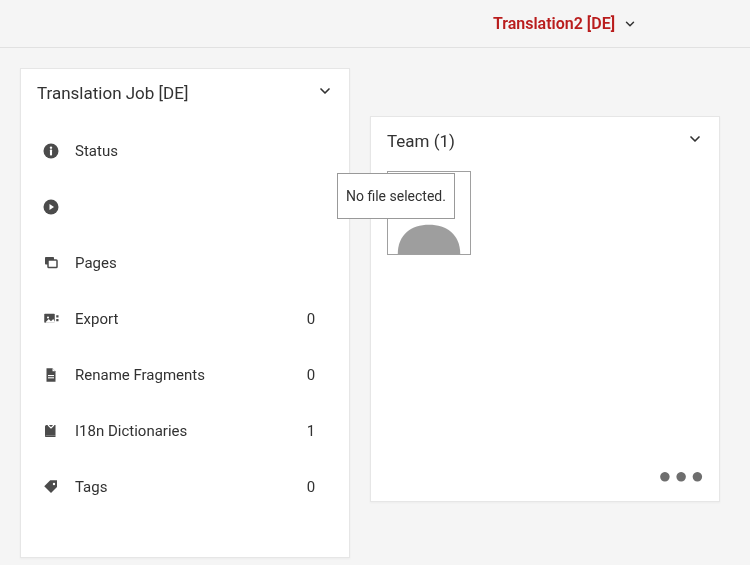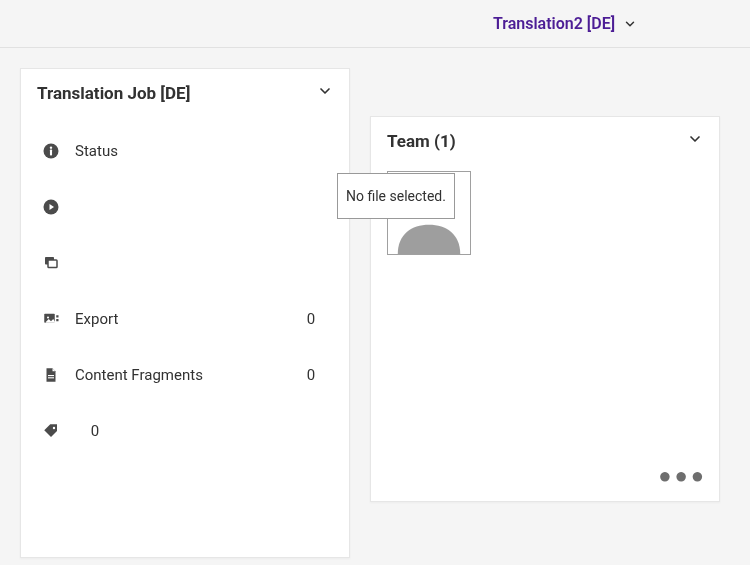--- a/index.html
+++ b/index.html
@@ -20,21 +20,21 @@
   }
   .topbar-inner {
     display: flex;
     align-items: center;
     gap: 8px;
     padding-left: 380px;
   }
   .topbar-title {
     font-size: 16px;
     font-weight: 600;
-    color: #4c1d95;
+    color: #b91c1c;
   }
   .chev svg {
     width: 14px; height: 14px;
     display: block;
   }
   .content {
     display: flex;
     gap: 20px;
     padding: 20px;
   }
@@ -55,21 +55,21 @@
     margin-top: 48px;
   }
   .tile-header {
     display: flex;
     align-items: center;
     justify-content: space-between;
     padding: 14px 16px 10px 16px;
   }
   .tile-title {
     font-size: 17px;
-    font-weight: 700;
+    font-weight: 400;
     color: #323232;
   }
   .tile-chev {
     cursor: pointer;
   }
   .job-body {
     padding: 10px 18px 10px 18px;
   }
   .job-row {
     display: flex;
@@ -211,20 +211,21 @@
         <span class="value"></span>
       </div>
 
       <div class="job-row">
         <span class="icon">
           <svg width="18" height="18" viewBox="0 0 24 24">
               <rect x="4" y="4" width="12" height="10" rx="1" fill="#4b4b4b"></rect>
               <rect x="8" y="8" width="12" height="10" rx="1" fill="#fff" stroke="#4b4b4b" stroke-width="2"></rect>
             </svg>
         </span>
+        <span class="label">Pages</span>
         <span class="value"></span>
       </div>
 
       <div class="job-row">
         <span class="icon">
           <svg width="18" height="18" viewBox="0 0 24 24">
               <rect x="3" y="5" width="14" height="12" rx="1" fill="#4b4b4b"></rect>
               <circle cx="8" cy="10" r="1.4" fill="#fff"></circle>
               <path d="M5 16l4-4 3 3 3-3 3 5H5z" fill="#fff"></path>
               <rect x="19" y="7" width="3" height="3" fill="#4b4b4b"></rect>
@@ -237,32 +238,44 @@
 
       <div class="job-row">
         <span class="icon">
           <svg width="18" height="18" viewBox="0 0 24 24">
               <path d="M6 3h8l4 4v14H6z" fill="#4b4b4b"></path>
               <path d="M14 3v4h4" fill="#fff"></path>
               <rect x="8" y="12" width="8" height="1.5" fill="#fff"></rect>
               <rect x="8" y="15" width="8" height="1.5" fill="#fff"></rect>
             </svg>
         </span>
-        <span class="label">Content Fragments</span>
+        <span class="label">Rename Fragments</span>
         <span class="value">0</span>
       </div>
 
+      <div class="job-row">
+        <span class="icon">
+          <svg width="18" height="18" viewBox="0 0 24 24">
+              <path d="M4 6c0-1 1-2 2-2h12v14H6c-1 0-2 1-2 2V6z" fill="#4b4b4b"></path>
+              <path d="M4 20c0-1 1-2 2-2h12v2H4z" fill="#4b4b4b"></path>
+              <path d="M8 4l4 4 4-4" fill="none" stroke="#fff" stroke-width="1.6"></path>
+            </svg>
+        </span>
+        <span class="label">I18n Dictionaries</span>
+        <span class="value">1</span>
+      </div>
 
       <div class="job-row">
         <span class="icon">
           <svg width="18" height="18" viewBox="0 0 24 24">
               <path d="M3 11l8-8h9v9l-8 8-9-9z" fill="#4b4b4b"></path>
               <circle cx="16" cy="8" r="1.6" fill="#fff"></circle>
             </svg>
         </span>
+        <span class="label">Tags</span>
         <span class="value">0</span>
       </div>
 
     </div>
 
 
     <div class="file-tooltip">No file selected.</div>
 
   </div>
 

